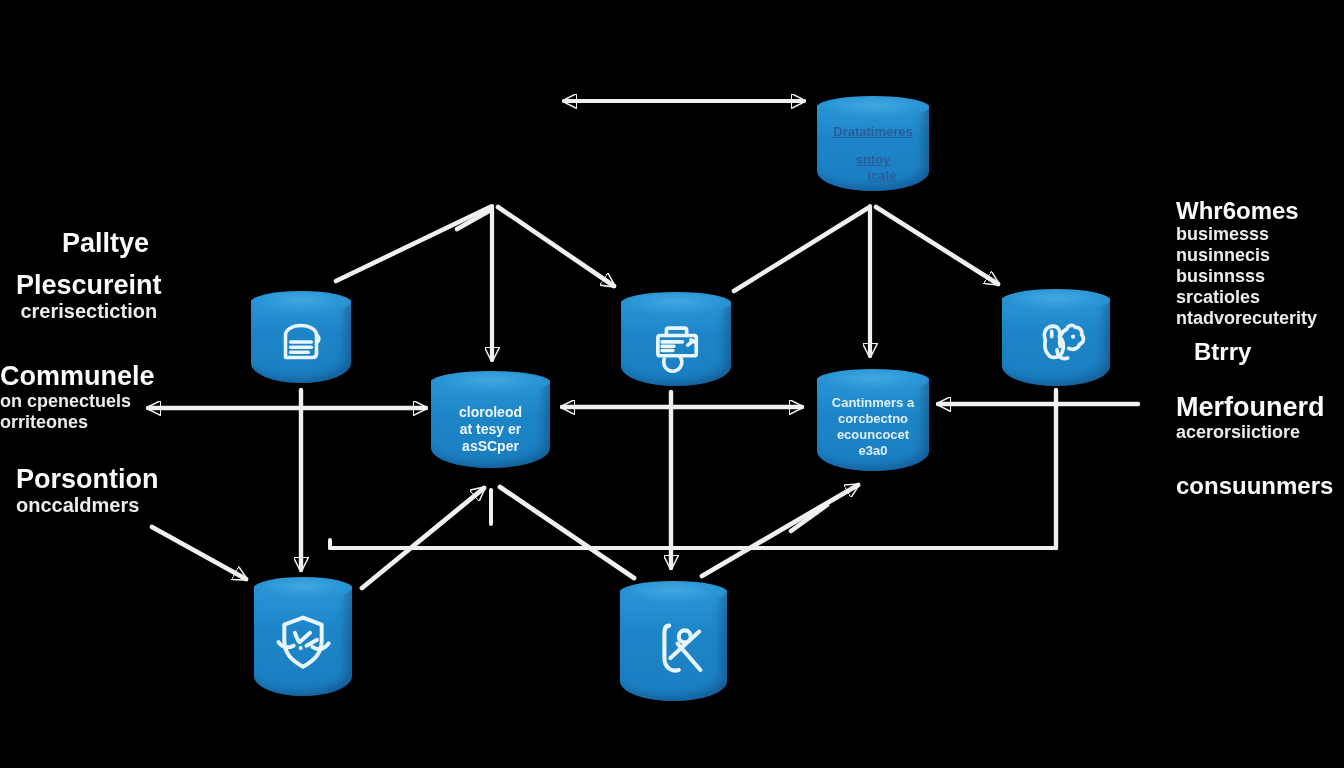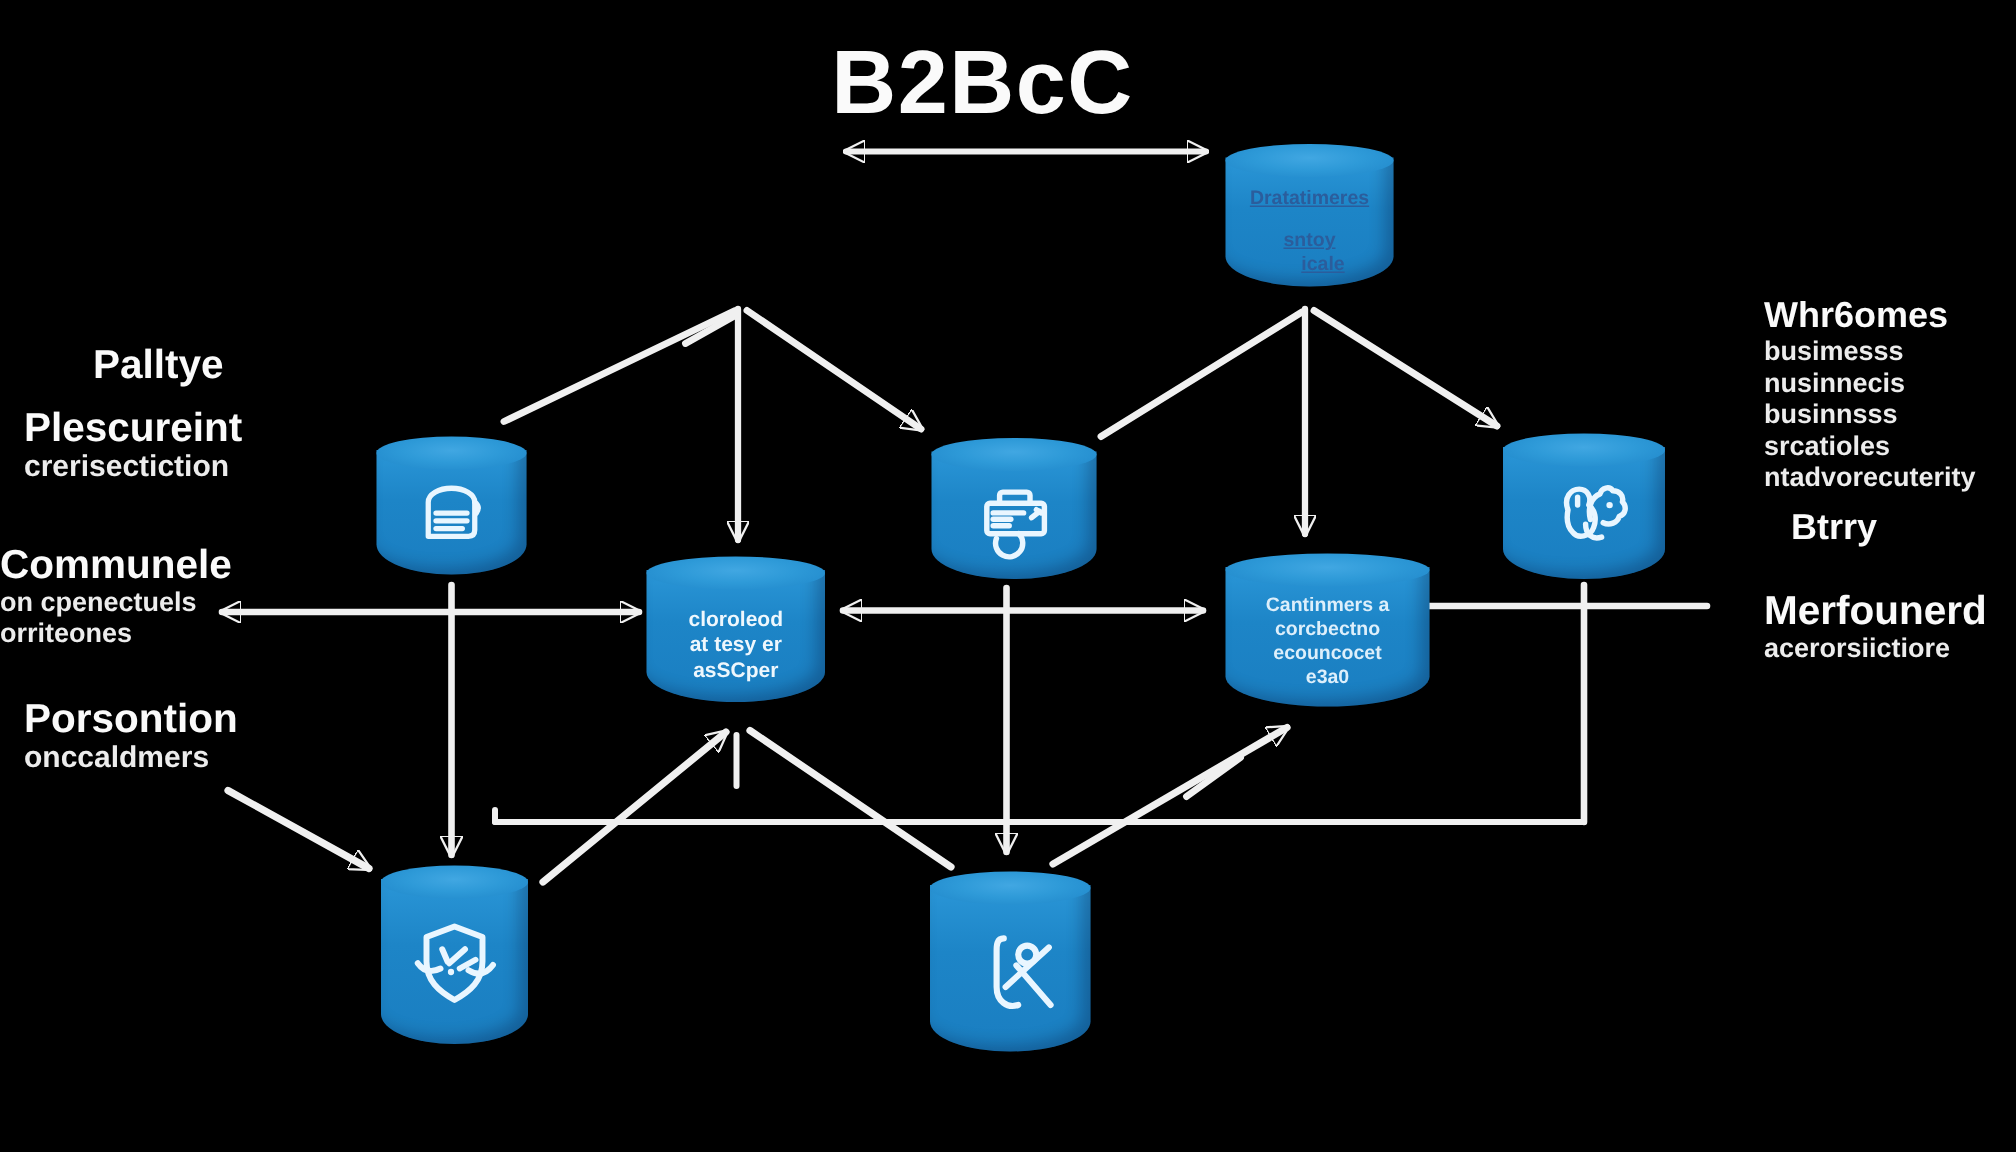--- a/index.html
+++ b/index.html
@@ -44,21 +44,20 @@
   .h26{font-size:27px;line-height:30px;}
   .h24{font-size:24px;line-height:27px;}
   .s20{font-size:20px;line-height:23px;}
   .s18{font-size:18px;line-height:21px;}
 </style>
 </head>
 <body>
 
 <div class="canvas">
 
-  <div class="title">B2BcC</div>
 
   <svg class="connectors" viewBox="0 0 1344 768">
     <defs>
       <marker id="arw" viewBox="0 0 10 10" refX="8.5" refY="5" markerWidth="15" markerHeight="15" orient="auto-start-reverse" markerUnits="userSpaceOnUse">
         <path d="M0 0 L10 5 L0 10 Z" fill="#f0f0f0" stroke="none"></path>
       </marker>
     </defs>
     <line x1="564" y1="101" x2="804" y2="101" stroke-width="4" marker-start="url(#arw)" marker-end="url(#arw)"></line>
 
     <line x1="490" y1="207" x2="336" y2="281" stroke-width="4.6"></line>
@@ -148,21 +147,21 @@
   <div class="cyl" style="left:431px;top:371px;width:119px;height:97px;">
     <div class="body"></div>
     <div class="cap"></div>
     <div class="txt node-text-white" style="top:33px;">
       <div>cloroleod</div>
       <div>at tesy er</div>
       <div>asSCper</div>
     </div>
   </div>
 
-  <div class="cyl" style="left:817px;top:369px;width:136px;height:102px;">
+  <div class="cyl" style="left:817px;top:369px;width:112px;height:102px;">
     <div class="body"></div>
     <div class="cap"></div>
     <div class="txt node-text-white4" style="top:26px;">
       <div>Cantinmers a</div>
       <div>corcbectno</div>
       <div>ecouncocet</div>
       <div>e3a0</div>
     </div>
   </div>
 
@@ -192,21 +191,21 @@
         <path d="M27 40 L51 18"></path>
         <path d="M33 28 L52 50"></path>
       </svg>
     </div>
   </div>
 
   <div class="lgroup" style="left:62px;top:228px;">
     <div class="h h26">Palltye</div>
   </div>
 
-  <div class="lgroup" style="left:16px;top:270px;">
+  <div class="lgroup" style="left:16px;top:270px;text-align:center;">
     <div class="h h26">Plescureint</div>
     <div class="s s20">crerisectiction</div>
   </div>
 
   <div class="lgroup" style="left:0;top:361px;">
     <div class="h h26">Communele</div>
     <div class="s s18">on cpenectuels</div>
     <div class="s s18">orriteones</div>
   </div>
 
@@ -225,14 +224,17 @@
 
   <div class="lgroup" style="left:1166px;top:338px;margin-left:28px;">
     <div class="h h24">Btrry</div>
   </div>
 
   <div class="lgroup" style="left:1176px;top:392px;">
     <div class="h h26">Merfounerd</div>
     <div class="s s18">acerorsiictiore</div>
   </div>
 
+  <div class="lgroup" style="left:1176px;top:472px;">
+    <div class="h h24">consuunmers</div>
+  </div>
 
 </div>
 
 </body></html>

